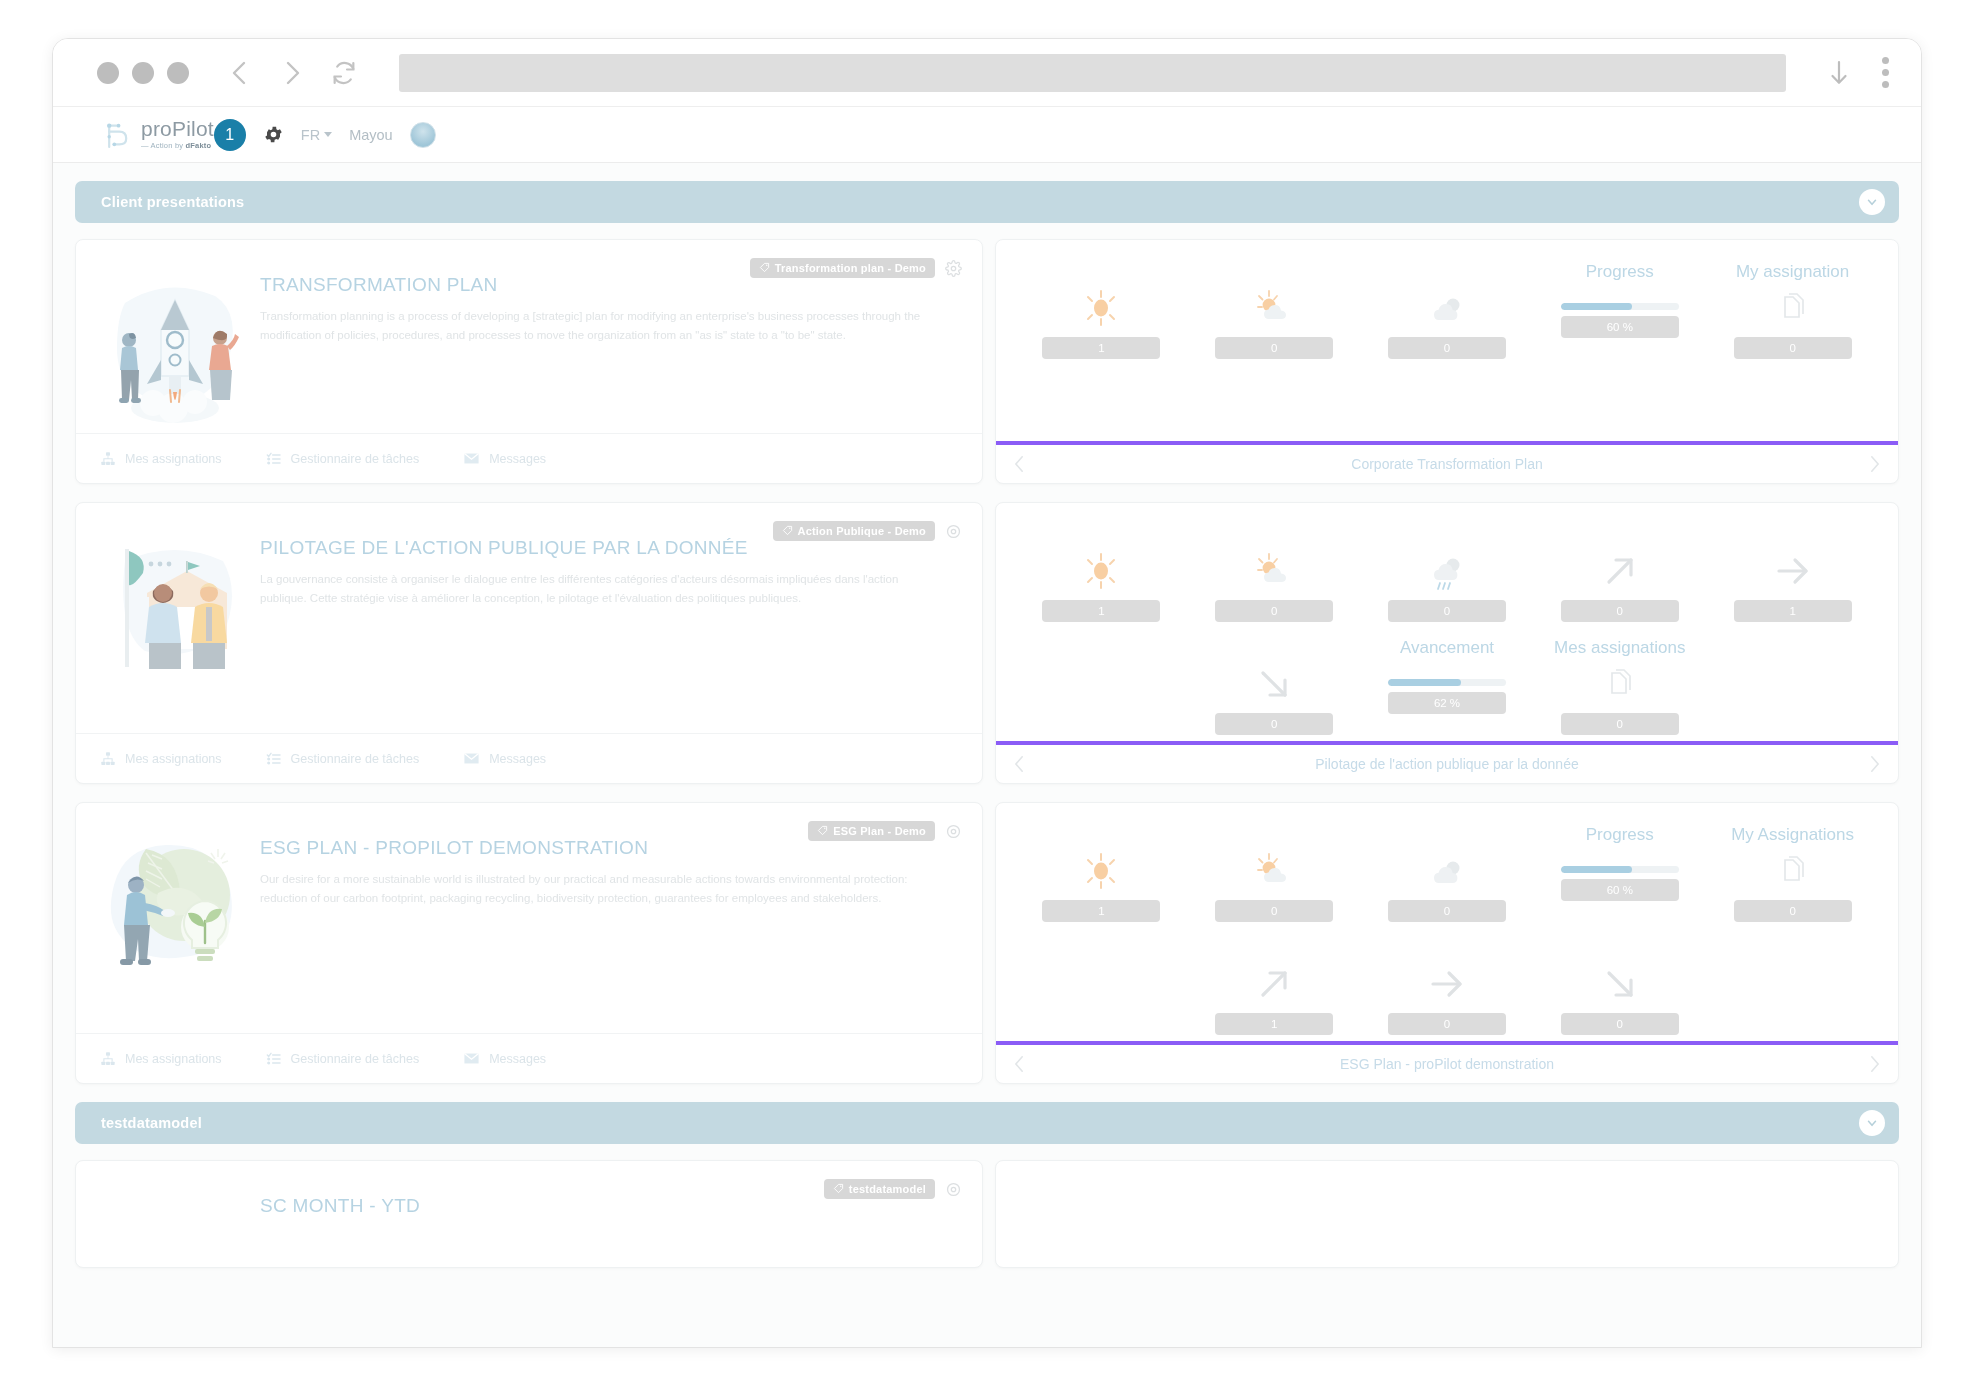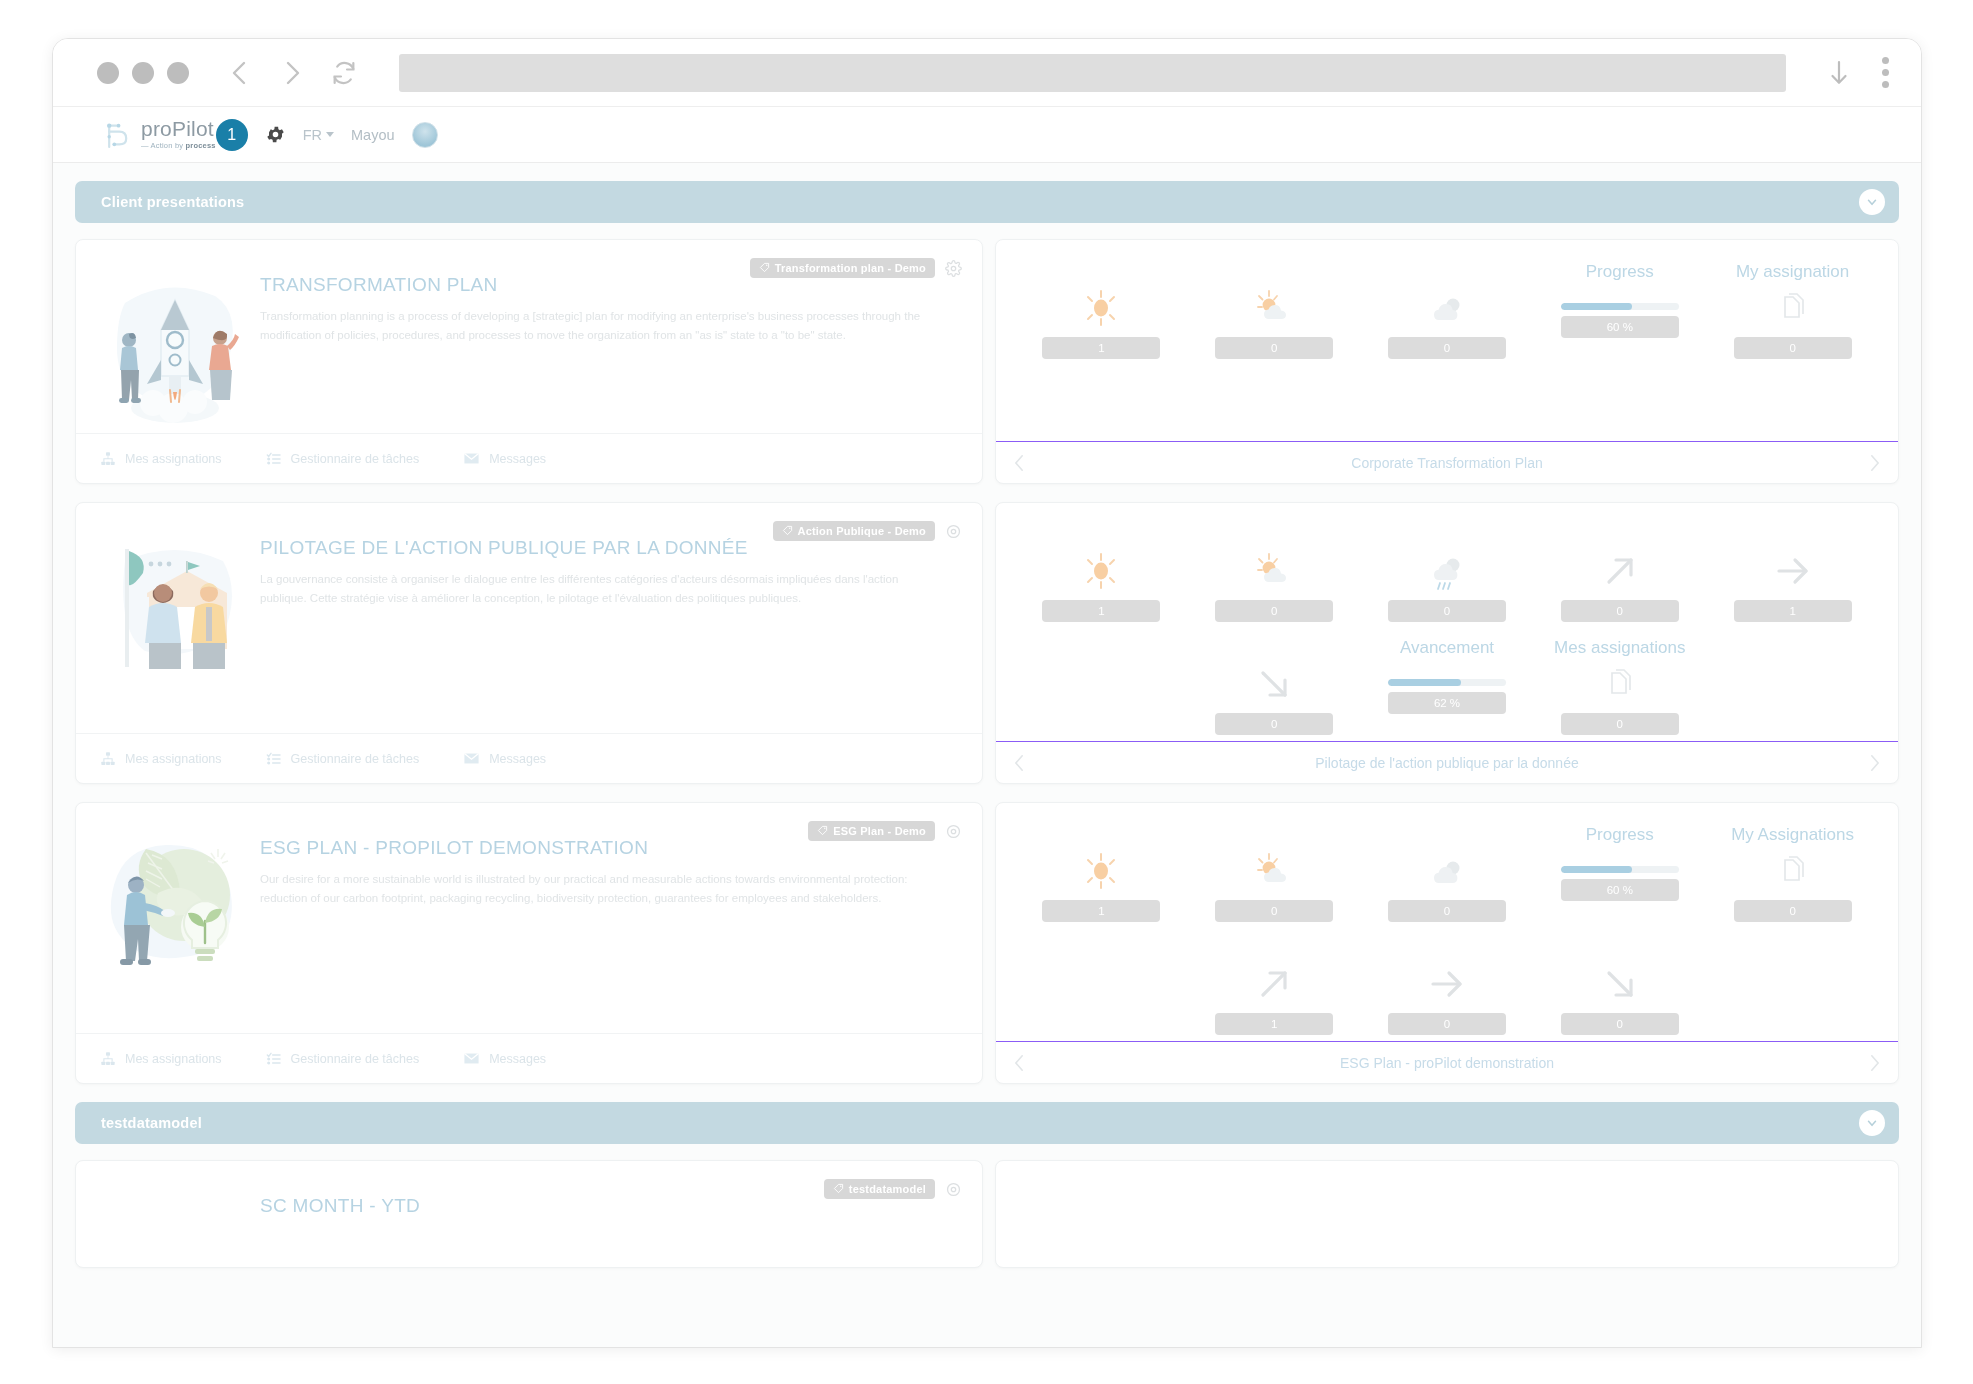--- a/index.html
+++ b/index.html
@@ -118,21 +118,21 @@
   .kpi-val {
     width: 100%; max-width: 118px; height: 22px; background: #dcdcdc; border-radius: 4px;
     color: #ffffff; font-size: 11.5px; display: flex; align-items: center; justify-content: center;
     margin-top: 6px;
   }
   .pbar { width: 100%; max-width: 118px; height: 7px; border-radius: 4px; background: #eef2f4; overflow: hidden; margin-top: 18px; }
   .pbar span { display: block; height: 100%; background: #a9cfe2; border-radius: 4px; }
   .kpi-spacer { visibility: hidden; }
 
   .carousel {
-    height: 42px; border-top: 1px solid #8b5cf6; display: flex; align-items: center;
+    height: 42px; border-top: 4px solid #8b5cf6; display: flex; align-items: center;
     justify-content: flex-start; padding: 0 18px;
   }
   .carousel-title { flex: 1; text-align: center; font-size: 14px; color: #c6dbe8; }
   .chev { color: #e2e6e8; display: flex; }
 
   
   .card-partial { margin-bottom: 0; }
   .card-partial .card-left { height: 108px; padding-bottom: 0; }
   .card-partial .card-right { height: 108px; }
 </style>
@@ -189,21 +189,21 @@
             <path d="M12 34 L12 16 L24 16 Q32 16 32 24 Q32 31 24 31 L18 31"></path>
             <path d="M12 16 L12 9 L23 9"></path>
           </g>
           <circle cx="12" cy="9" r="2.6" fill="#b7d7e6"></circle>
           <circle cx="23" cy="9" r="2.2" fill="#b7d7e6"></circle>
           <circle cx="18" cy="31" r="2.2" fill="#b7d7e6"></circle>
           <circle cx="12" cy="22" r="2" fill="#b7d7e6"></circle>
         </svg>
         <span class="logo-text">
           <span class="logo-name">proPilot</span>
-          <span class="logo-sub"><span>— Action by </span><b>process</b></span>
+          <span class="logo-sub"><span>— Action by </span><b>dFakto</b></span>
         </span>
       </div>
       <div class="appbar-right">
         <div class="badge-count">1</div>
         <div class="gear-hdr">
           <svg width="21" height="21" viewBox="0 0 24 24" fill="#4a4a4a">
               <path d="M19.4 13a7.6 7.6 0 0 0 0-2l2-1.6-2-3.4-2.4 1a7.6 7.6 0 0 0-1.7-1L15 3.2h-4l-.3 2.8a7.6 7.6 0 0 0-1.7 1l-2.4-1-2 3.4L4.6 11a7.6 7.6 0 0 0 0 2l-2 1.6 2 3.4 2.4-1a7.6 7.6 0 0 0 1.7 1l.3 2.8h4l.3-2.8a7.6 7.6 0 0 0 1.7-1l2.4 1 2-3.4zM12 15.2A3.2 3.2 0 1 1 15.2 12 3.2 3.2 0 0 1 12 15.2z"></path>
             </svg>
         </div>
         <div class="lang">

